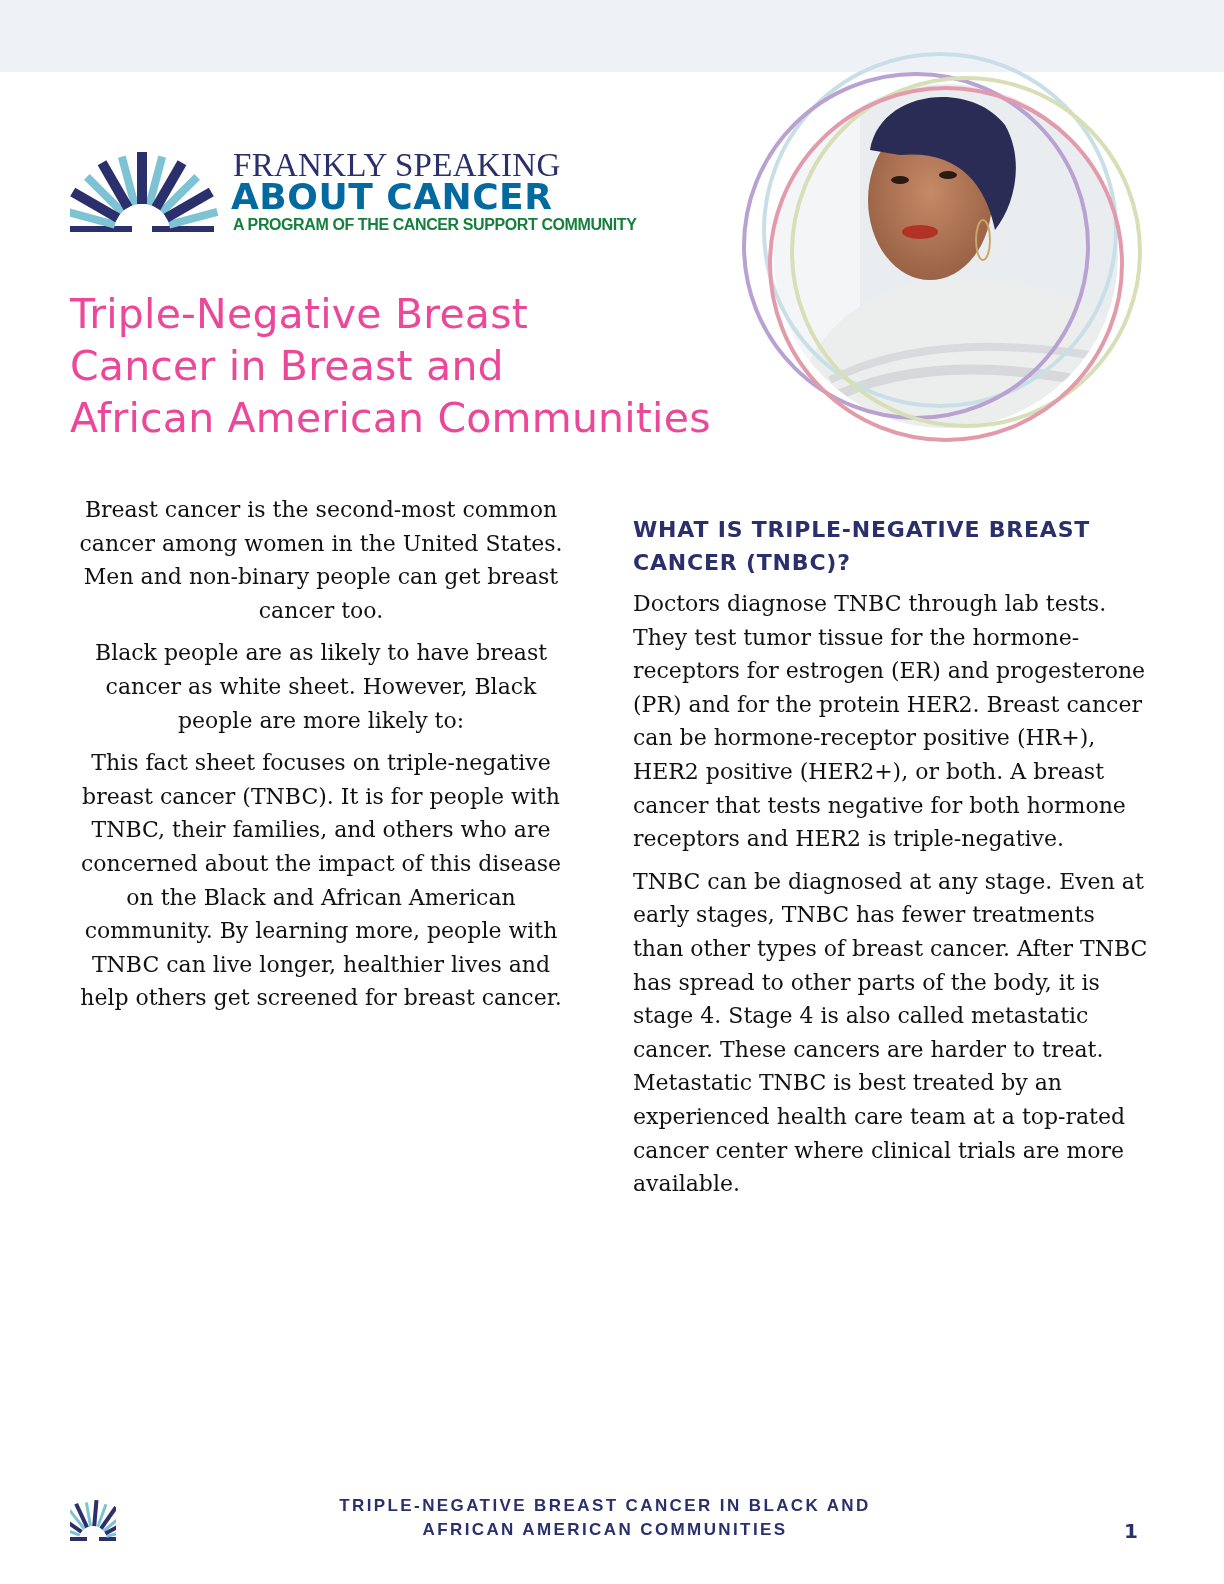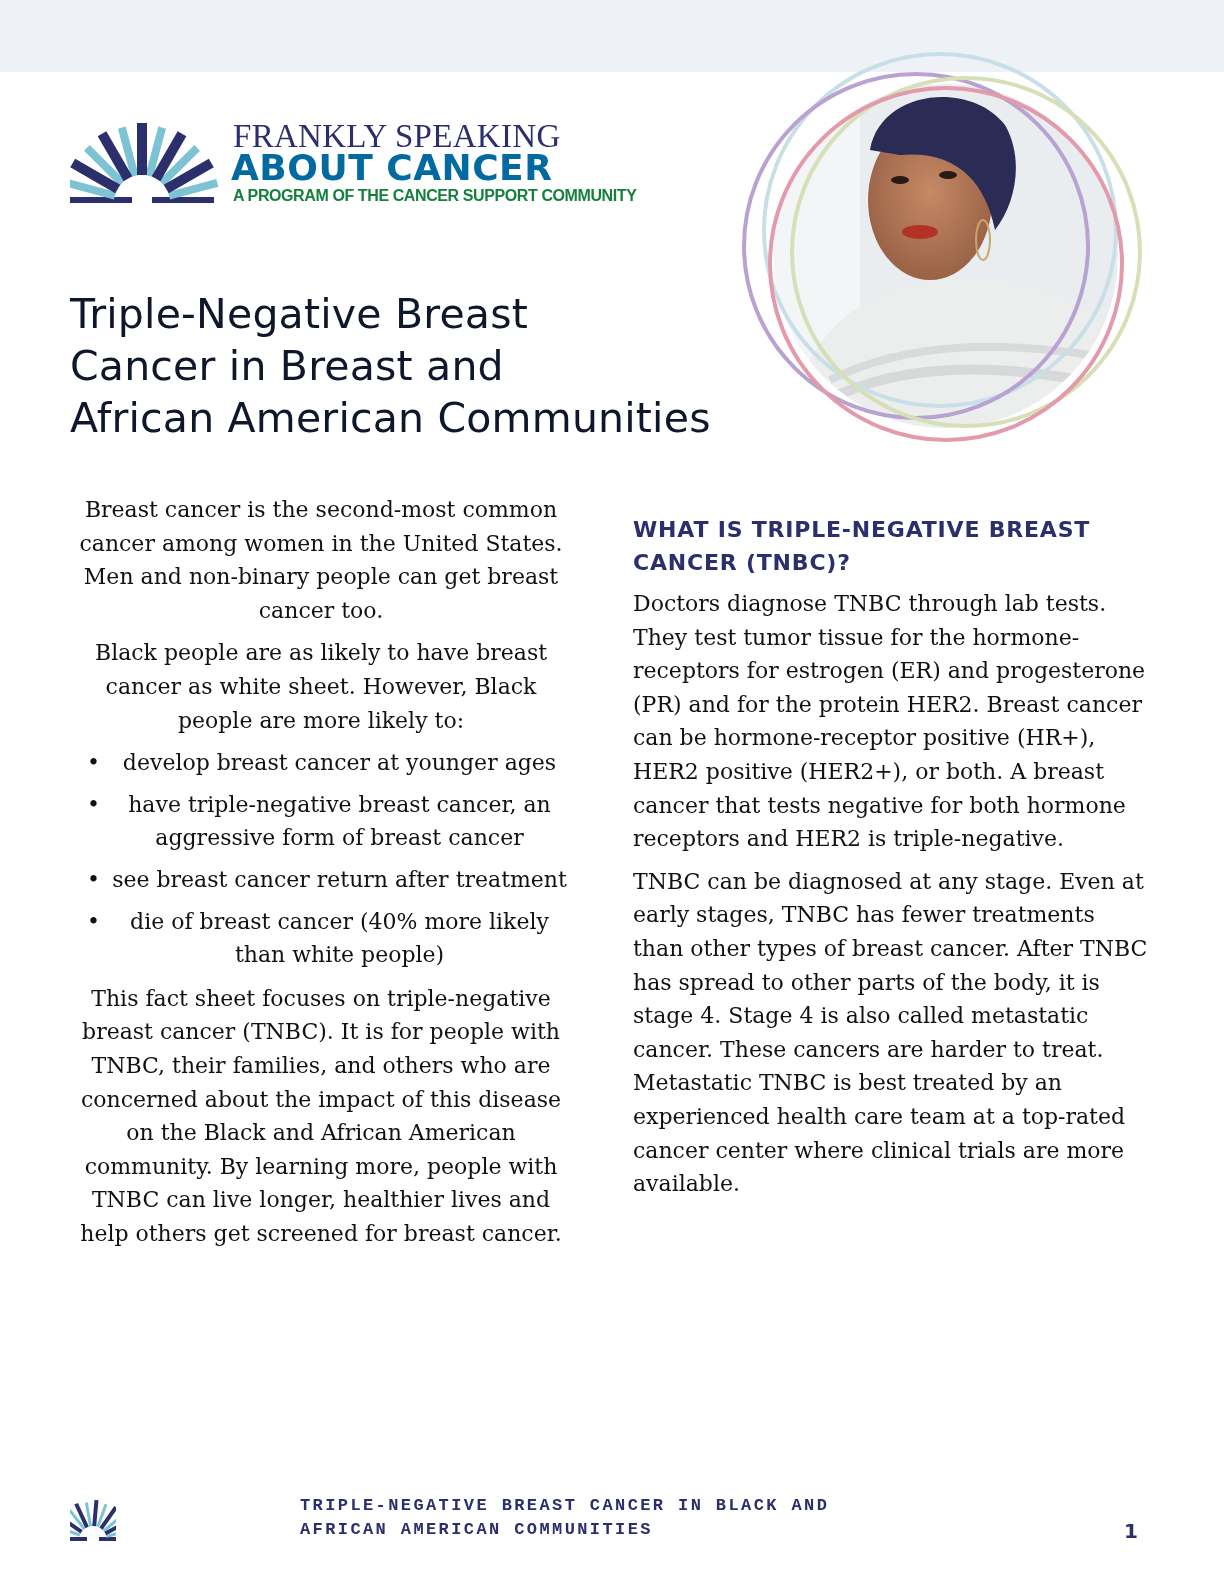--- a/index.html
+++ b/index.html
@@ -1,34 +1,34 @@
 <!DOCTYPE html>
 <html><head>
 <meta charset="utf-8">
 <style>
   html, body { margin:0; padding:0; }
   body { width:1224px; height:1584px; background:#ffffff; position:relative; overflow:hidden; font-family:"DejaVu Serif", serif; color:#111; }
   .topband { position:absolute; left:0; top:0; width:1224px; height:72px; background:#eef2f6; }
-  .logo { position:absolute; left:70px; top:119px; width:510px; height:84px; }
+  .logo { position:absolute; left:70px; top:148px; width:510px; height:84px; }
   .logo svg.rays { position:absolute; left:0; top:4px; }
   .logo .l1 { position:absolute; left:163px; top:0px; font-family:"Liberation Serif", serif; font-size:33px; color:#2b2f6b; letter-spacing:0.3px; white-space:nowrap; line-height:34px; }
   .logo .l2 { position:absolute; left:161px; top:29px; font-family:"DejaVu Sans", sans-serif; font-weight:bold; font-size:36px; color:#0369a1; white-space:nowrap; line-height:40px; letter-spacing:0.5px; }
   .logo .l3 { position:absolute; left:163px; top:68px; font-family:"Liberation Sans", sans-serif; font-weight:bold; font-size:16px; color:#15803d; white-space:nowrap; letter-spacing:-0.4px; }
   .photo-wrap { position:absolute; left:740px; top:30px; width:410px; height:420px; }
-  .title { position:absolute; left:70px; top:288px; font-family:"DejaVu Sans", sans-serif; font-size:41px; line-height:52px; color:#0f172a; margin:0; font-weight:normal; letter-spacing:0.2px; }
+  .title { position:absolute; left:70px; top:288px; font-family:"DejaVu Sans", sans-serif; font-size:41px; line-height:52px; color:#ec4899; margin:0; font-weight:normal; letter-spacing:0.2px; }
   .col { position:absolute; font-family:"DejaVu Serif", serif; font-size:22px; line-height:33.6px; color:#111; }
   .col p { margin:0 0 9px 0; }
   .col-left { left:71px; top:493px; width:500px;text-align:center; }
   .col-right { left:633px; top:493px; width:515px;margin-top:20px; }
   .col ul { list-style:none; margin:0 0 10px 0; padding:0 0 0 16px; }
   .col ul li { position:relative; padding-left:21px; margin-bottom:8px; }
   .col ul li::before { content:"•"; position:absolute; left:0; top:0; }
   .sec-head { font-family:"DejaVu Sans", sans-serif; font-weight:bold; font-size:22px; line-height:33px; color:#2b2f6b; letter-spacing:0.8px; margin:0 0 8px 0; }
   .footer-logo { position:absolute; left:70px; top:1496px; }
-  .footer-title { position:absolute; left:300px; top:1494px; width:610px; text-align:left; font-family:Liberation Mono, monospace; font-weight:bold; font-size:17px; line-height:24px; letter-spacing:2.4px; color:#2b2f6b; }
+  .footer-title { position:absolute; left:300px; top:1494px; width:610px; text-align:center; font-family:Liberation Sans, sans-serif; font-weight:bold; font-size:17px; line-height:24px; letter-spacing:2.4px; color:#2b2f6b; }
   .page-num { position:absolute; left:1124px; top:1519px; font-family:"DejaVu Sans", sans-serif; font-weight:bold; font-size:20px; color:#2b2f6b; }
 </style>
 </head>
 <body>
 
 <div class="topband"></div>
 
 <div class="logo">
   <svg class="rays" width="150" height="80" viewBox="0 0 150 80">
     <g transform="translate(72,80)">
@@ -89,26 +89,20 @@
 
 <h1 class="title">
   <span>Triple-Negative Breast</span><br>
   <span>Cancer in Breast and</span><br>
   <span>African American Communities</span>
 </h1>
 
 <div class="col col-left">
   <p>Breast cancer is the second-most common cancer among women in the United States. Men and non-binary people can get breast cancer too.</p>
   <p>Black people are as likely to have breast cancer as white sheet. However, Black people are more likely to:</p>
-  <ul>
-    <li>develop breast cancer at younger ages</li>
-    <li>have triple-negative breast cancer, an aggressive form of breast cancer</li>
-    <li>see breast cancer return after treatment</li>
-    <li>die of breast cancer (40% more likely than white people)</li>
-  </ul>
   <p>This fact sheet focuses on triple-negative breast cancer (TNBC). It is for people with TNBC, their families, and others who are concerned about the impact of this disease on the Black and African American community. By learning more, people with TNBC can live longer, healthier lives and help others get screened for breast cancer.</p>
 </div>
 
 <div class="col col-right">
   <div class="sec-head">WHAT IS TRIPLE-NEGATIVE BREAST CANCER (TNBC)?</div>
   <p>Doctors diagnose TNBC through lab tests. They test tumor tissue for the hormone-receptors for estrogen (ER) and progesterone (PR) and for the protein HER2. Breast cancer can be hormone-receptor positive (HR+), HER2 positive (HER2+), or both. A breast cancer that tests negative for both hormone receptors and HER2 is triple-negative.</p>
   <p>TNBC can be diagnosed at any stage. Even at early stages, TNBC has fewer treatments than other types of breast cancer. After TNBC has spread to other parts of the body, it is stage 4. Stage 4 is also called metastatic cancer. These cancers are harder to treat. Metastatic TNBC is best treated by an experienced health care team at a top-rated cancer center where clinical trials are more available.</p>
 </div>
 
 <svg class="footer-logo" width="46" height="46" viewBox="0 0 46 46">

